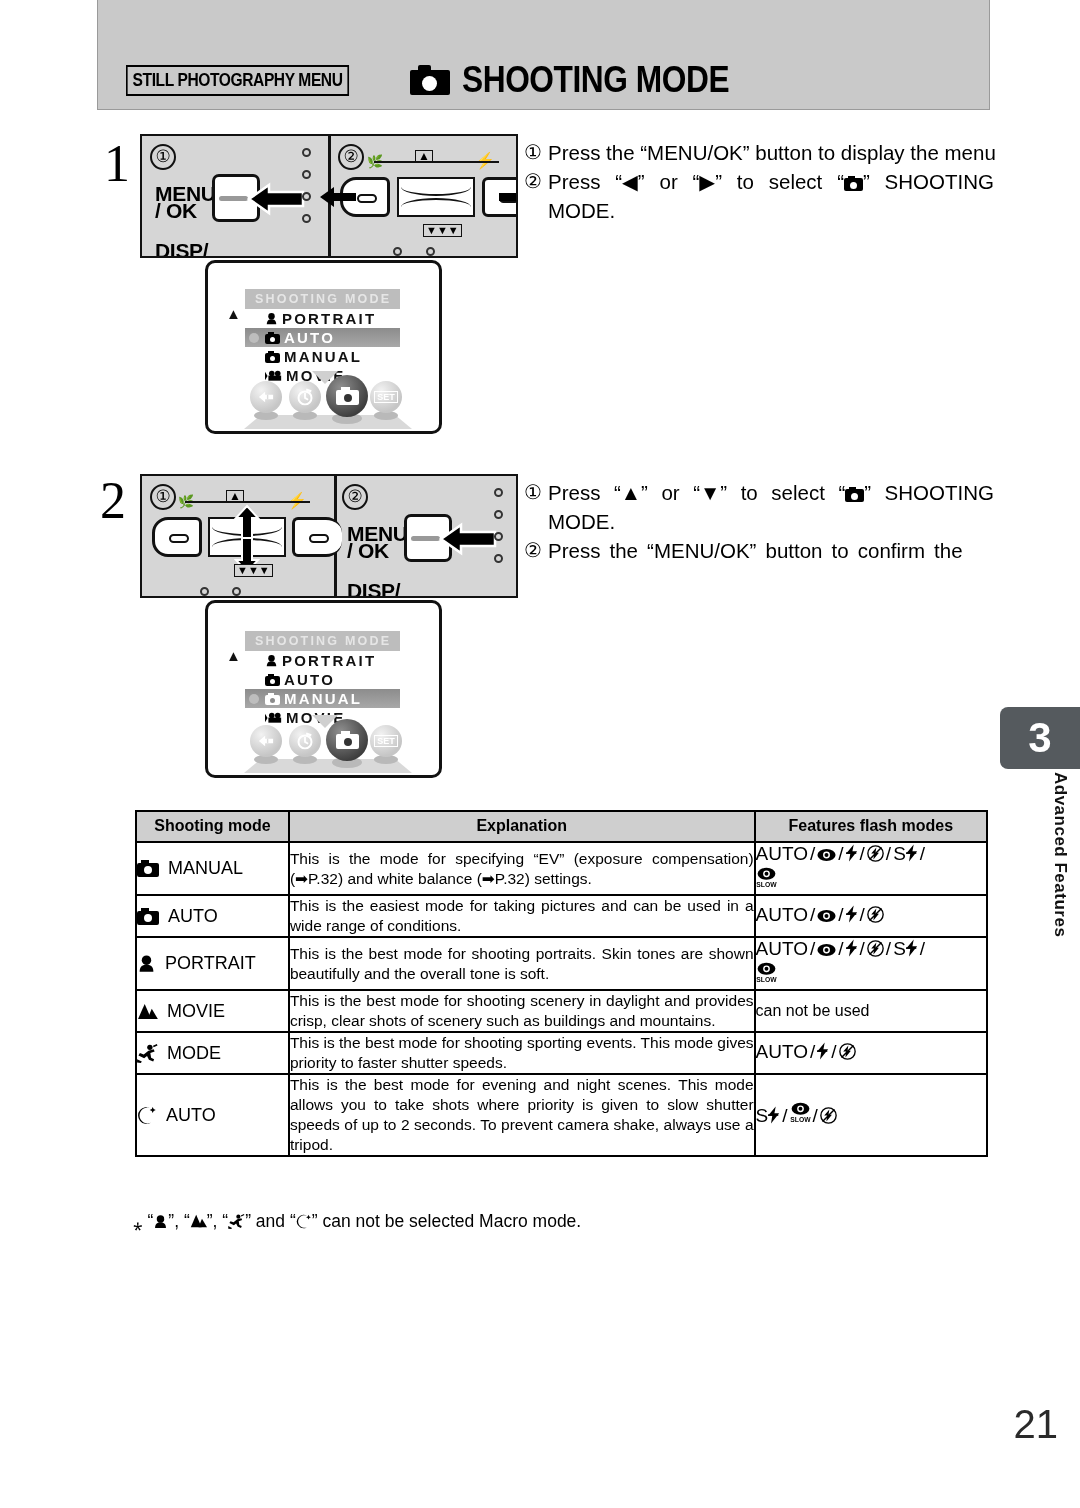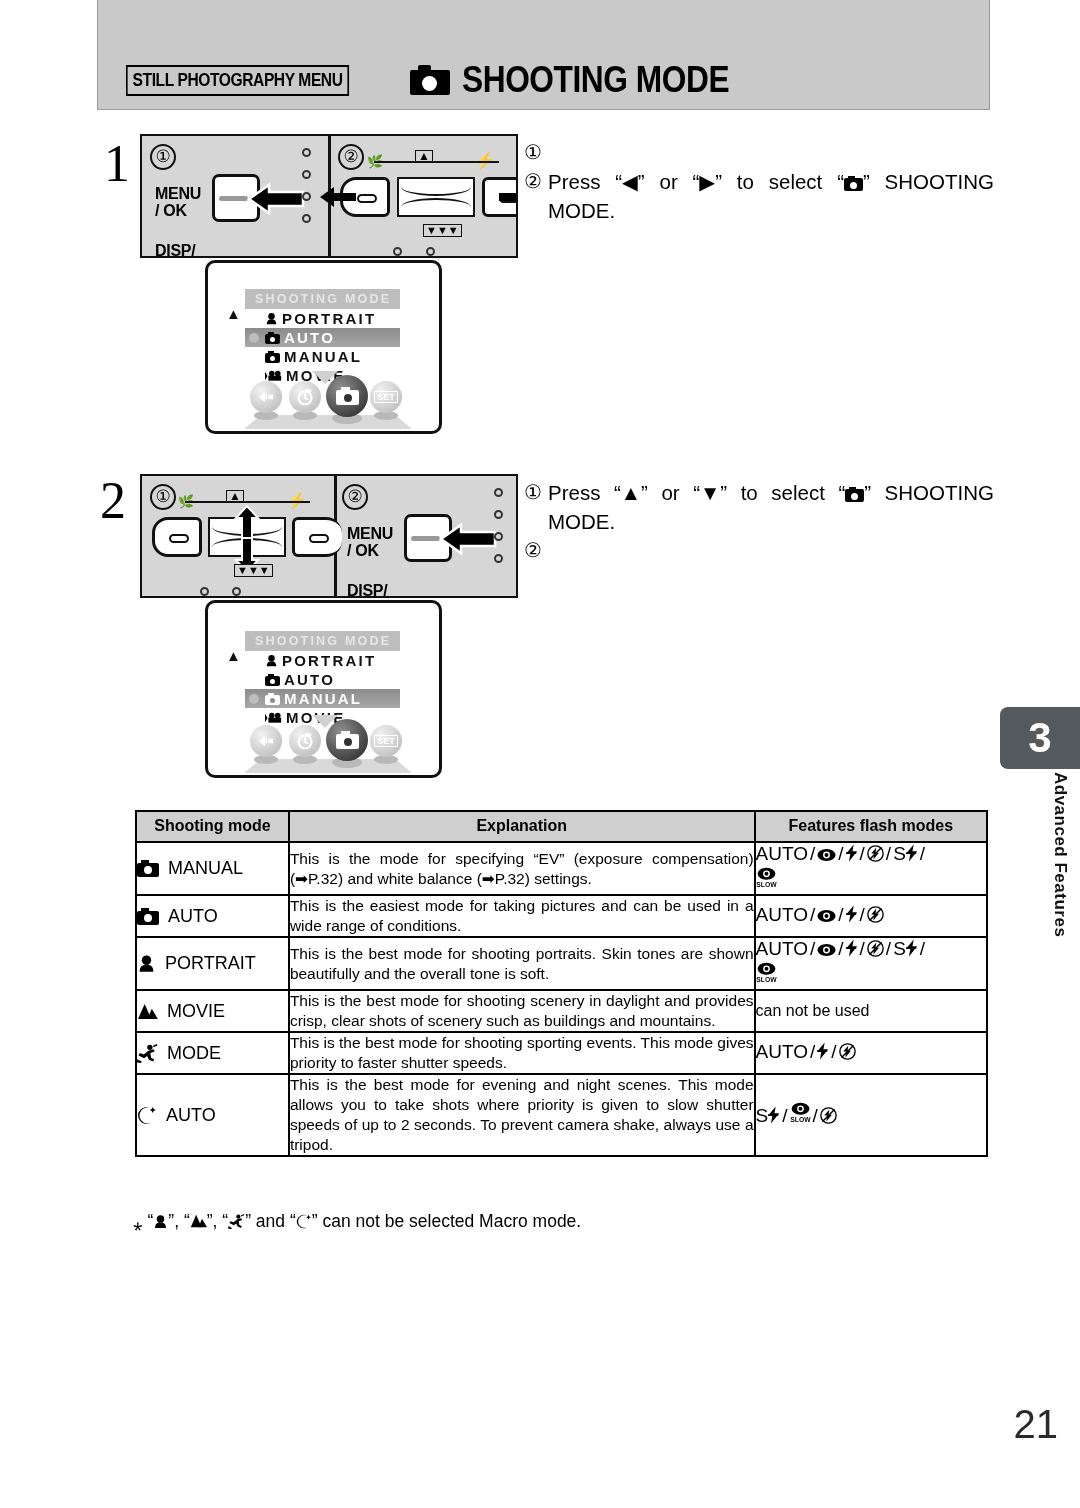--- a/index.html
+++ b/index.html
@@ -47,21 +47,21 @@
   }
   .step-text .ln{ display:block; white-space:nowrap; }
   .circ{ font-size:20px; }
 
   
   .camfig{
     position:absolute; background:#d6d6d6;
     border:2px solid #111; overflow:hidden;
   }
   .cf-divider{ position:absolute; top:0; bottom:0; width:3px; background:#111; }
-  .cf-label{ position:absolute; font-weight:bold; font-size:16px; line-height:17px; letter-spacing:-0.3px; }
+  .cf-label{ position:absolute; font-weight:bold; font-size:21px; line-height:17px; letter-spacing:-0.3px; }
   .cf-menubtn{
     position:absolute; background:#fff; border:3px solid #111; border-radius:7px;
   }
   .cf-menubtn .slot{ position:absolute; left:10%; right:22%; top:46%; height:12%; background:#999; border-radius:3px;}
   .cf-dots{ position:absolute; }
   .cf-dot{ width:9px; height:9px; border-radius:50%; border:2px solid #333; background:#d6d6d6; margin-bottom:13px;}
   .cf-sidebtn{ position:absolute; background:#fff; border:3px solid #111; }
   .circnum{
     position:absolute; width:26px; height:26px; border:2px solid #111; border-radius:50%;
     font-size:17px; text-align:center; line-height:22px; background:transparent;
@@ -211,20 +211,21 @@
   </svg>
   <div style="position:absolute; left:281px; top:88px; font-size:11px; border:1.6px solid #111; padding:0 2px; line-height:11px;">▼▼▼</div>
   <div style="position:absolute; left:251px; top:111px; width:9px;height:9px;border-radius:50%;border:2px solid #333;"></div>
   <div style="position:absolute; left:284px; top:111px; width:9px;height:9px;border-radius:50%;border:2px solid #333;"></div>
 </div>
 
 <div class="step-text" style="left:524px; top:138px; width:470px;">
   <div style="display:flex;">
     <span class="circ" style="flex:none;width:24px;">①</span>
     <span style="flex:1;">
+      <span class="ln">Press the “MENU/OK” button to display the menu</span>
     </span>
   </div>
   <div style="display:flex;">
     <span class="circ" style="flex:none;width:24px;">②</span>
     <span style="flex:1;">
       <span class="ln" style="display:flex;justify-content:space-between;">
         <span>Press</span>
           <span>“◀”</span>
           <span>or</span>
           <span>“▶”</span>
@@ -371,20 +372,21 @@
           <span>select</span>
           <span>“<span class="cam-glyph" style="width:19px;height:15px;vertical-align:-2px;"><span class="bump" style="left:4px;top:0px;width:7px;height:3px;"></span><span class="body" style="left:0px;top:2px;width:19px;height:13px;"></span><span class="lens" style="left:6px;top:6px;width:7px;height:7px;"></span></span>”</span>
           <span>SHOOTING</span>
       </span>
       <span class="ln">MODE.</span>
     </span>
   </div>
   <div style="display:flex;">
     <span class="circ" style="flex:none;width:24px;">②</span>
     <span style="flex:1;">
+      <span class="ln" style="word-spacing:3.4px;">Press the “MENU/OK” button to confirm the</span>
     </span>
   </div>
 </div>
 
 <div class="lcd" style="left:205px; top:600px; width:237px; height:178px;">
   <div class="lcd-uparrow" style="left:18px; top:44px;">▲</div>
   <div class="lcd-menu" style="left:37px; top:28px; width:155px;">
     <div class="lcd-title">SHOOTING MODE</div>
     <div class="lcd-row">
       <span class="lcd-bullet hid"></span>

